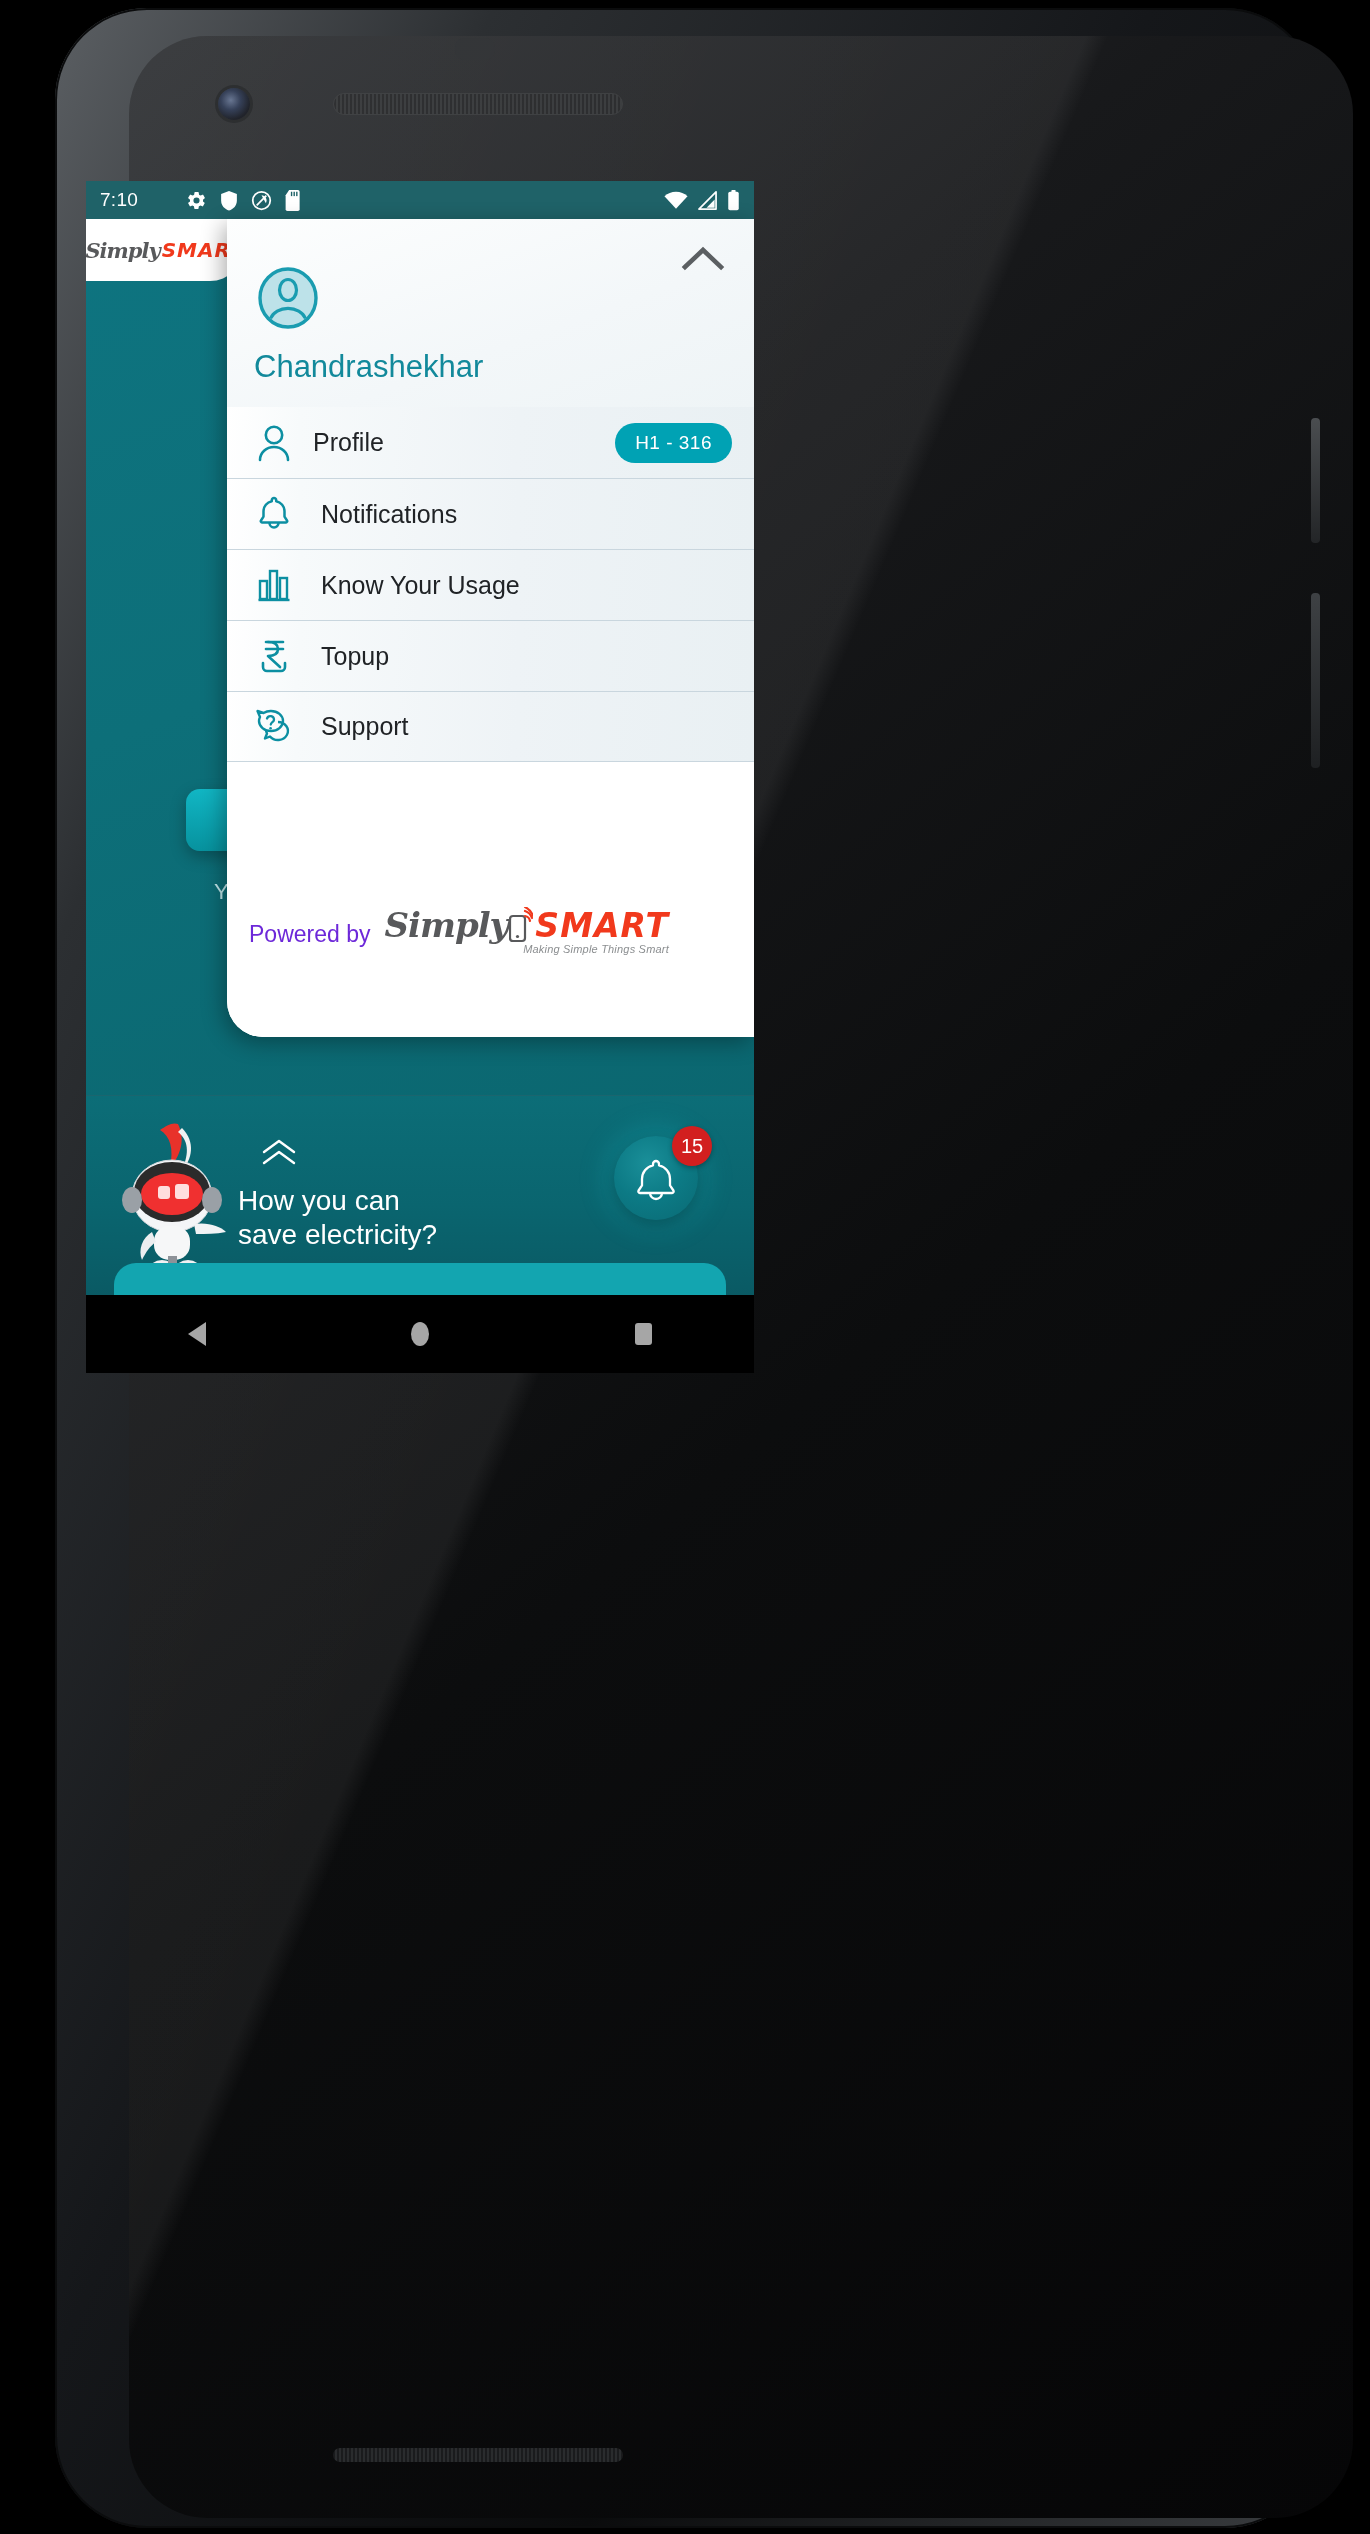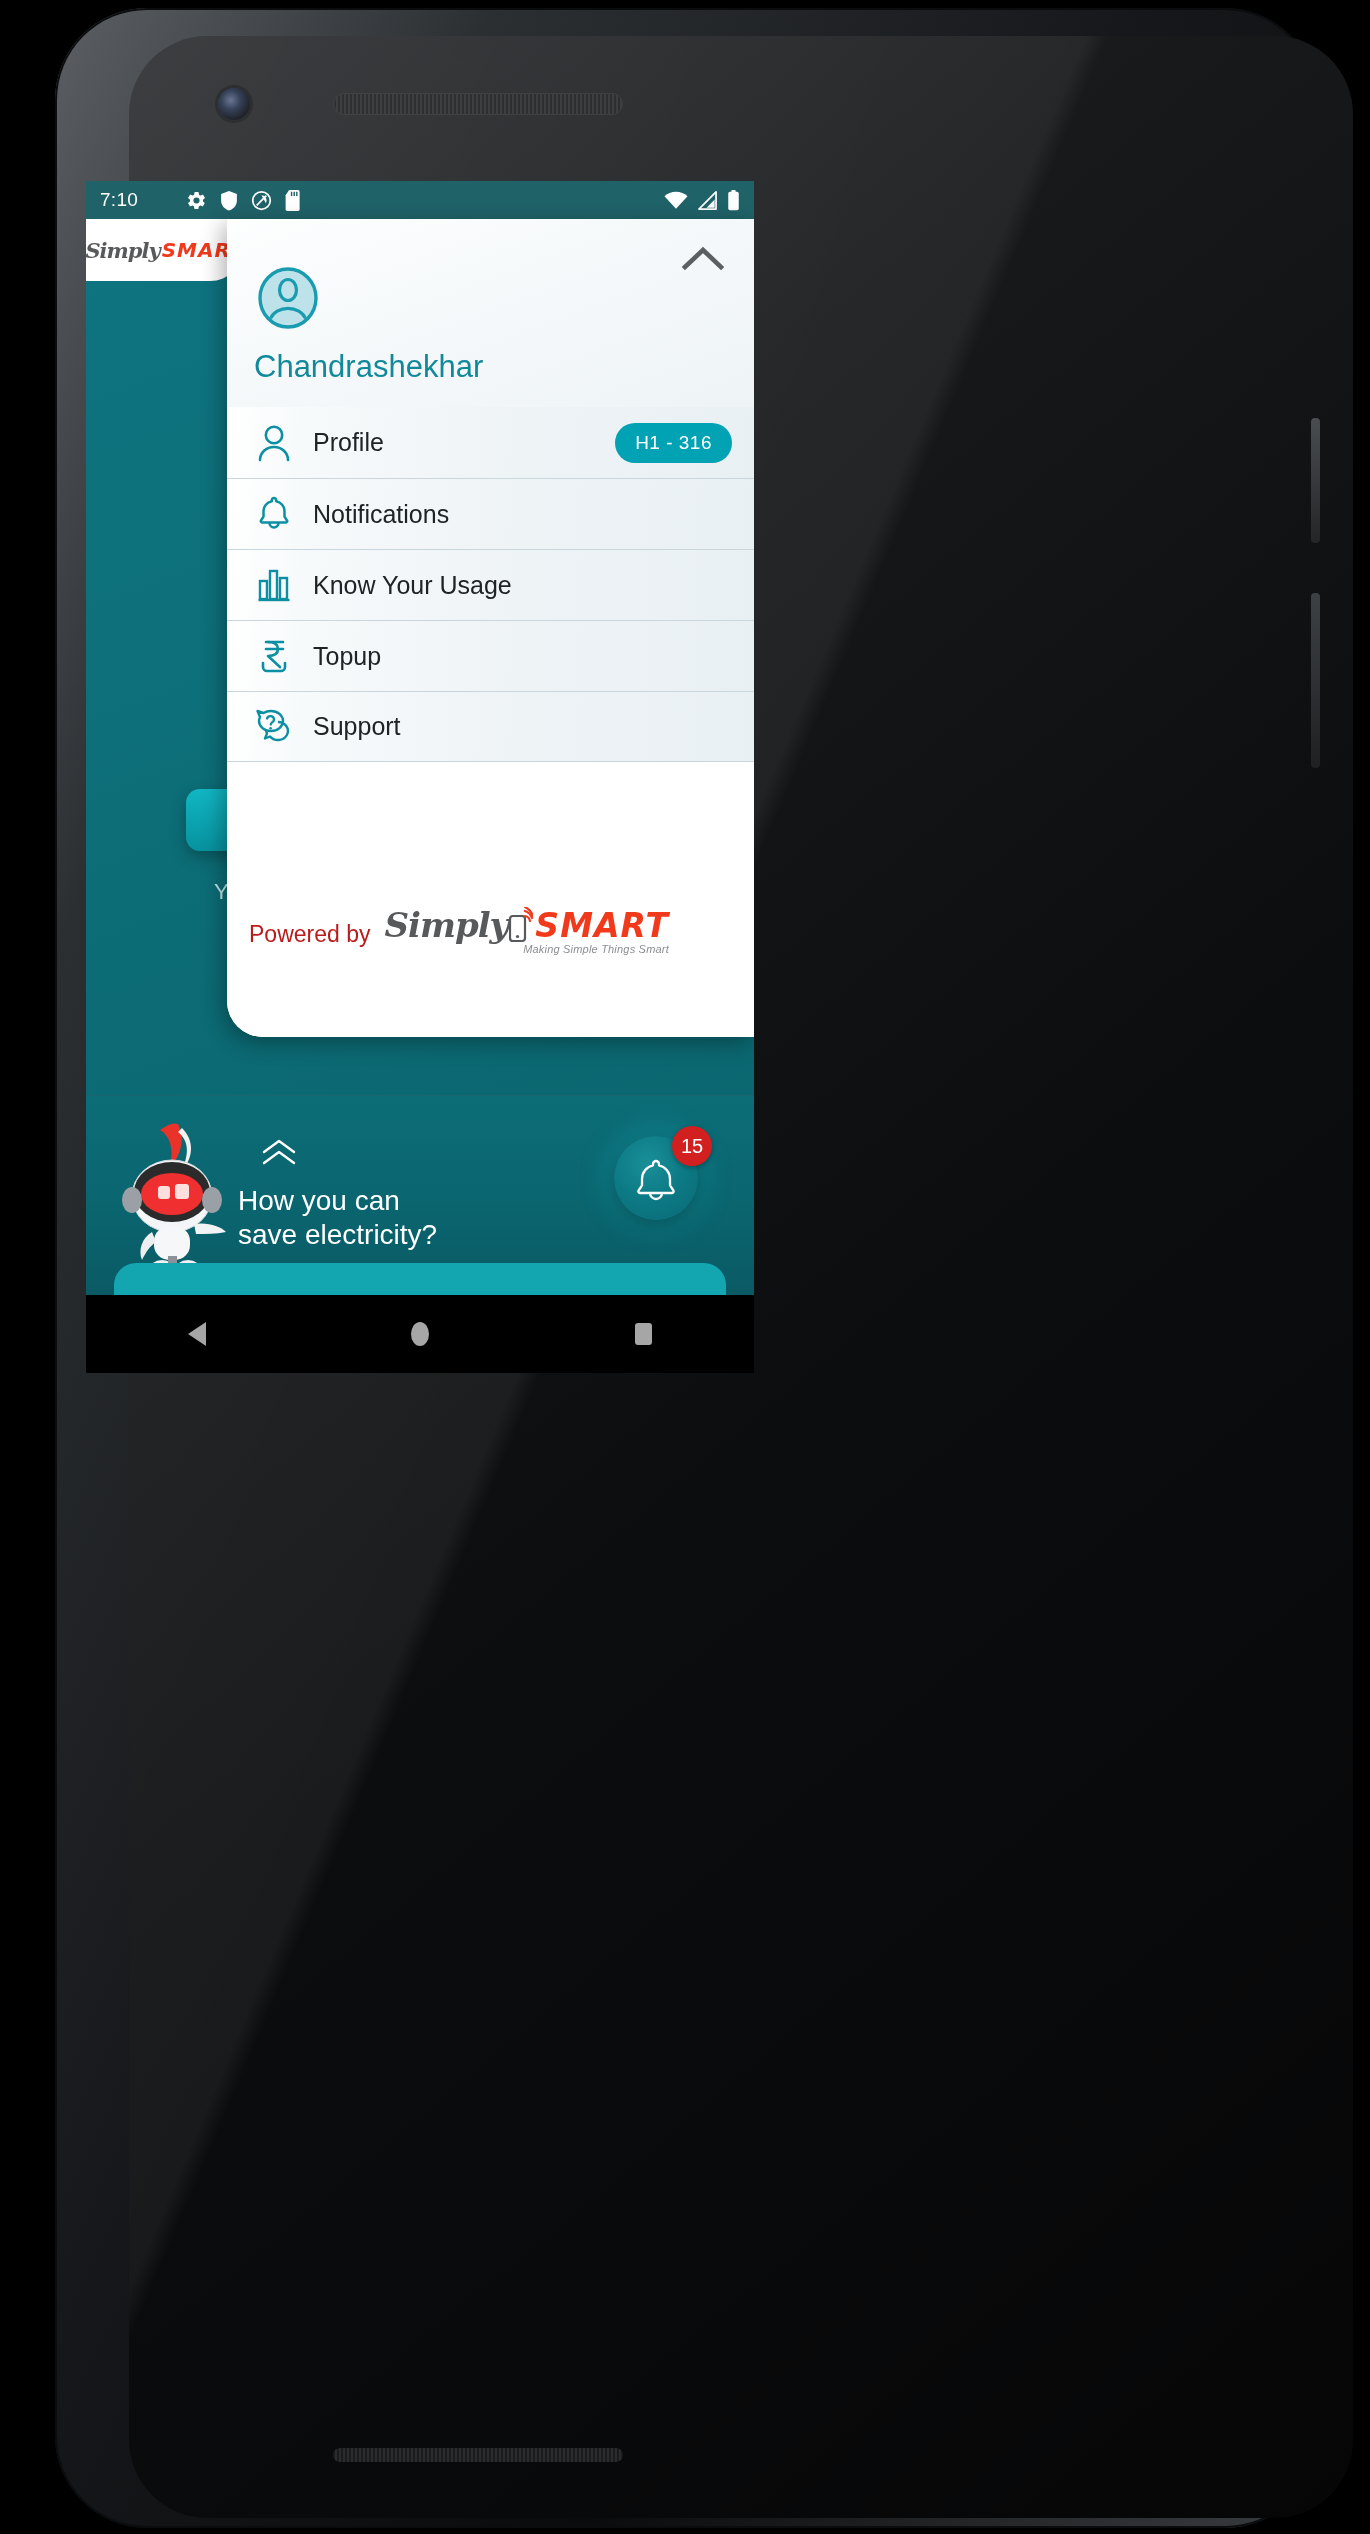--- a/index.html
+++ b/index.html
@@ -145,35 +145,35 @@
   #drawer-username{
     position:absolute; left:27px; top:130px; color:#12899b; font-size:31px; font-weight:400;
   }
 
   .menu-list{ background:linear-gradient(100deg,#ffffff 0%,#f5f8fa 18%,#eaf0f4 60%,#e7eef2 100%); }
   .menu-item{
     position:relative; height:71px; display:flex; align-items:center;
     padding-left:18px; cursor:pointer;
     background:linear-gradient(95deg,#ffffff 0%,#f7fafb 14%,#eef3f6 55%,#e9f0f3 100%);
   }
-  .menu-item + .menu-item{ border-top:1px solid #c9d6de; }
+  .menu-item + .menu-item{ border-top:1px solid #c9d6de;gap:8px; }
   .menu-item:last-child{ border-bottom:1px solid #c9d6de; }
   .mi-icon{ width:58px; display:flex; justify-content:center; align-items:center; }
   .mi-label{ font-size:25px; color:#202326; font-weight:300; margin-left:10px; }
   .mi-badge{
     position:absolute; right:22px; top:50%; transform:translateY(-50%);
     background:#00a2b4; color:#fff; font-size:19px; padding:9px 20px; border-radius:20px;
     letter-spacing:.5px;
   }
 
   #drawer-footer{
     position:absolute; left:0; bottom:0; width:100%; height:170px;
     background:#fff; display:flex; align-items:flex-start; padding:38px 0 0 22px;
   }
-  #powered-by{ color:#b91c1c; font-size:23px; font-weight:300; margin-top:16px; }
+  #powered-by{ color:#6d28d9; font-size:23px; font-weight:300; margin-top:16px; }
   #footer-logo{ margin-left:14px; position:relative; }
 
   
   .logo-simply{
     font-family:"DejaVu Serif", serif; font-style:italic; font-weight:700;
     color:#58595b; letter-spacing:-1px;
   }
   .logo-smart{
     font-family:"DejaVu Sans", sans-serif; font-weight:700; font-style:italic;
     color:#f1391c; letter-spacing:1px;

